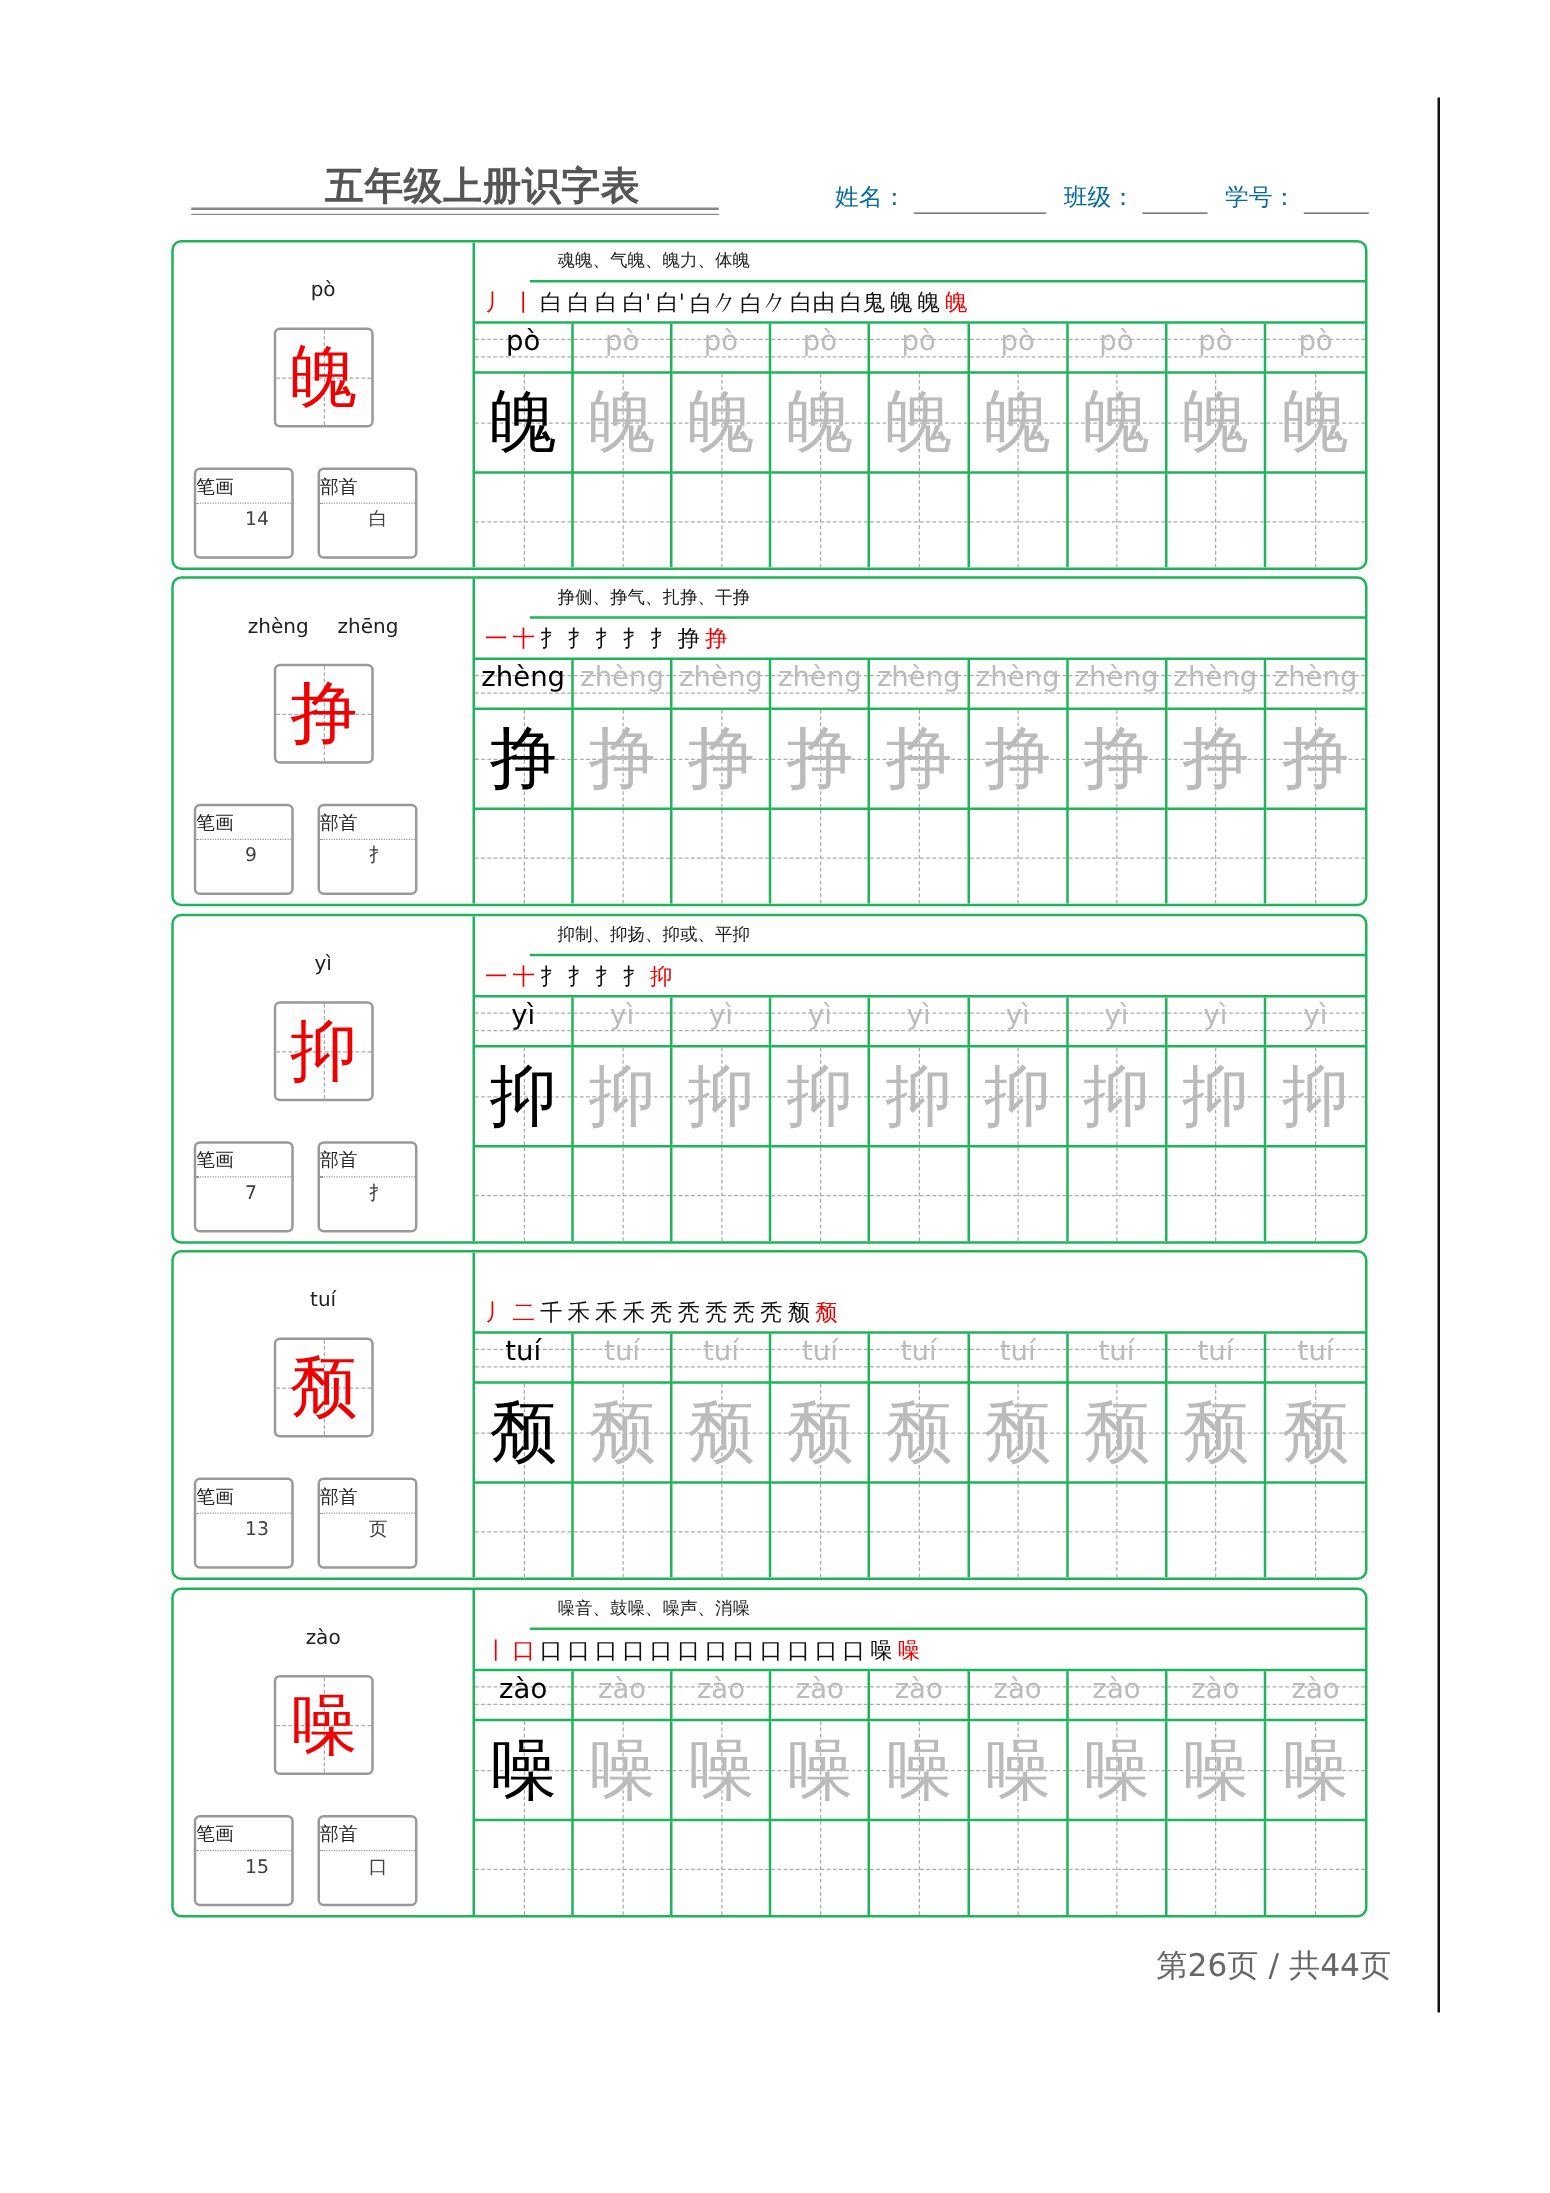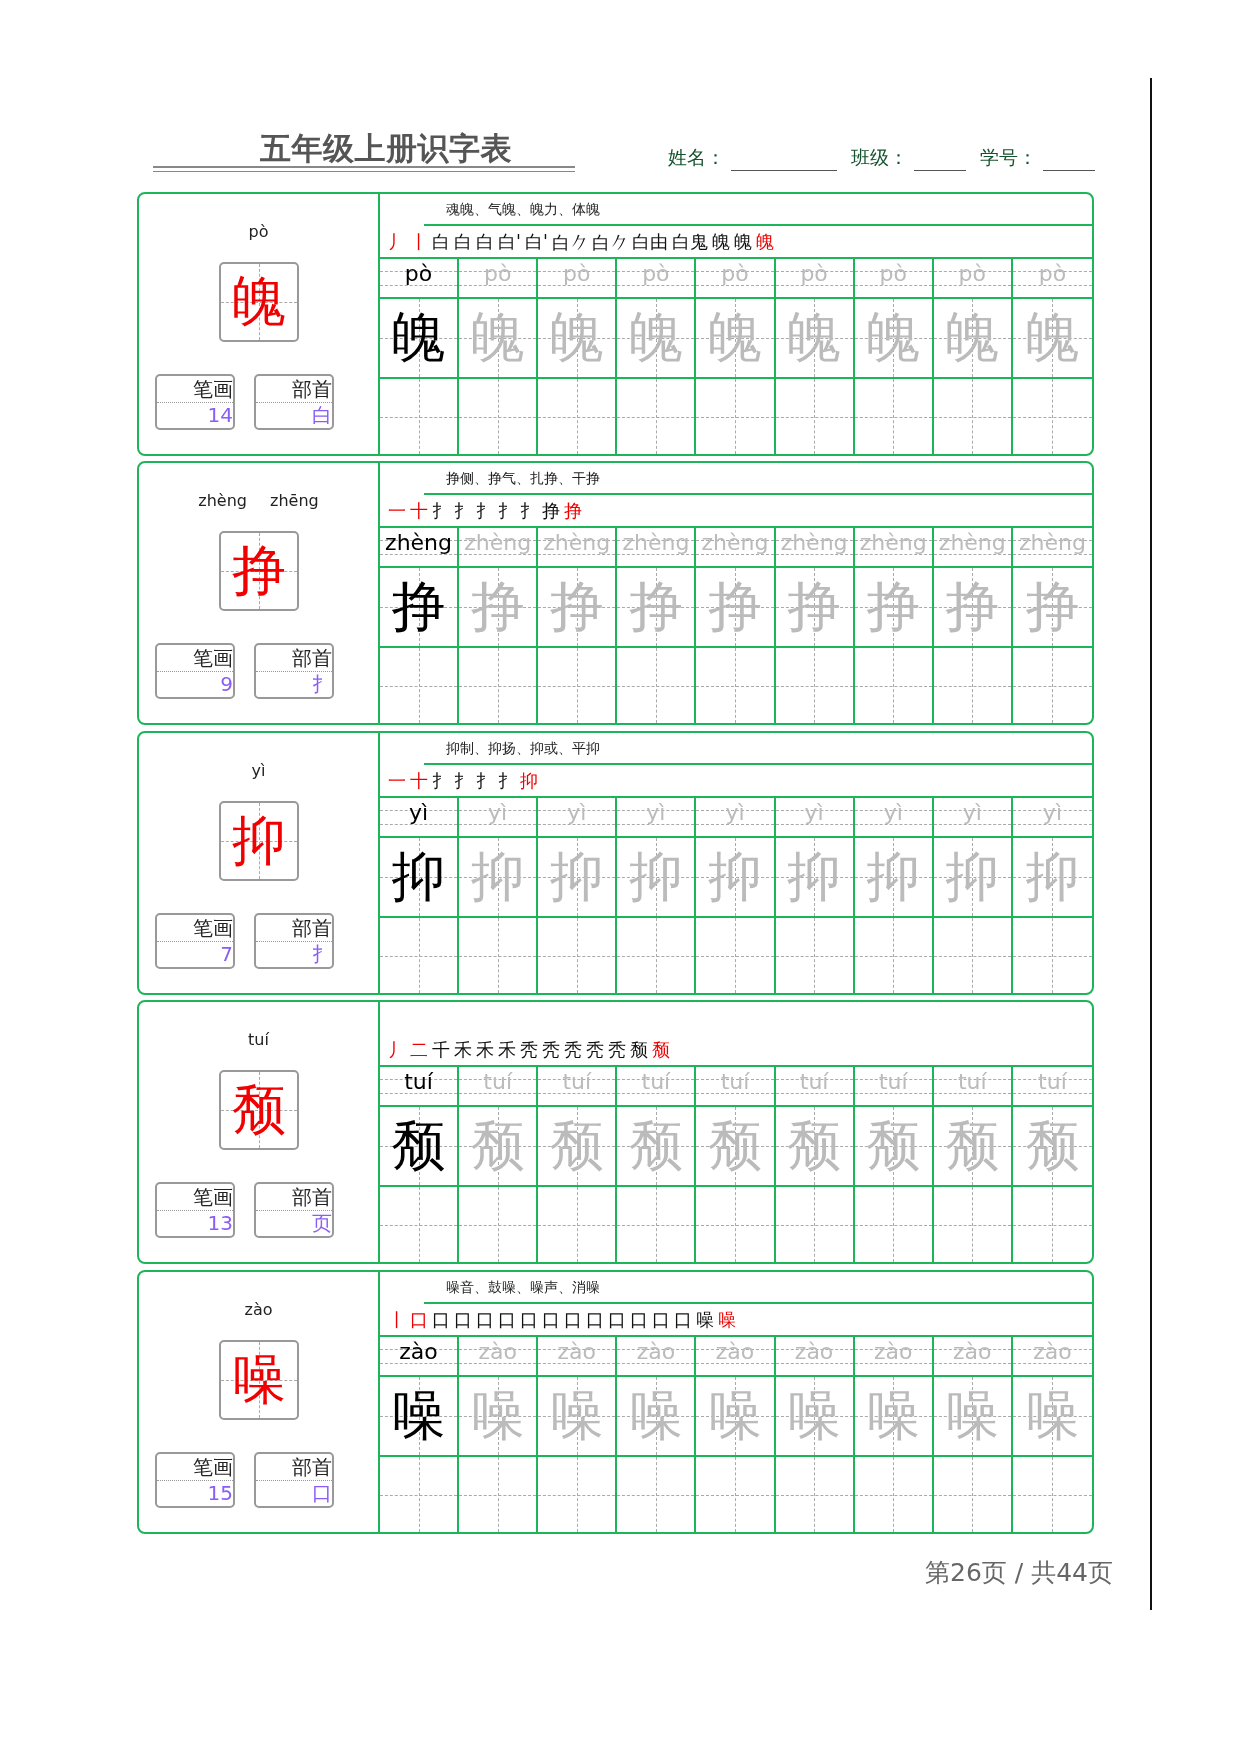--- a/index.html
+++ b/index.html
@@ -2,36 +2,36 @@
 <html><head>
 <meta charset="utf-8">
 <style>
   * { box-sizing: border-box; margin: 0; padding: 0; }
   html, body { width: 1240px; height: 1754px; background: #ffffff; overflow: hidden; }
   body { position: relative; font-family: "DejaVu Sans", "Liberation Sans", sans-serif; color: #000; }
 
   .title { position: absolute; left: 260px; top: 128px; font-size: 31px; font-weight: bold; color: #555; letter-spacing: 0.5px; }
   .title-rule { position: absolute; left: 153px; top: 166px; width: 422px; height: 6px; border-top: 2px solid #888; border-bottom: 1px solid #888; }
 
-  .fields { position: absolute; left: 668px; top: 145px; display: flex; font-size: 19px; color: #14532d; }
+  .fields { position: absolute; left: 668px; top: 145px; display: flex; font-size: 19px; color: #0369a1; }
   .field { display: flex; align-items: flex-end; margin-right: 14px; }
   .field .blank { display: inline-block; border-bottom: 1.5px solid #555; height: 22px; margin-left: 6px; }
 
   .side-rule { position: absolute; left: 1150px; top: 78px; width: 2px; height: 1532px; background: #111; }
 
   .card { position: absolute; left: 137px; width: 957px; height: 264px; border: 2px solid #1db45a; border-radius: 8px; overflow: hidden; }
   .left { position: absolute; left: 0; top: 0; width: 241px; height: 100%; border-right: 2px solid #1db45a; }
   .pinyin-top { position: absolute; left: 0; width: 100%; top: 28px; text-align: center; font-size: 16px; color: #222; word-spacing: 18px; }
   .bigbox { position: absolute; left: 80px; top: 68px; width: 80px; height: 80px; border: 2px solid #999; border-radius: 5px; }
   .bigbox .h { position: absolute; left: 0; right: 0; top: 50%; border-top: 1.5px dashed #aaa; }
   .bigbox .v { position: absolute; top: 0; bottom: 0; left: 50%; border-left: 1.5px dashed #aaa; }
   .bigbox .ch { position: absolute; inset: 0; display: flex; align-items: center; justify-content: center; font-size: 54px; color: #f00000; font-family: "DejaVu Serif", serif; }
-  .info { position: absolute; top: 180px; width: 80px; height: 56px; border: 2px solid #999; border-radius: 5px; text-align: right; font-size: 20px; }
+  .info { position: absolute; top: 180px; width: 80px; height: 73px; border: 2px solid #999; border-radius: 5px; text-align: left; font-size: 15px; }
   .info .lbl { height: 27px; line-height: 27px; border-bottom: 1.5px dotted #999; color: #222; }
-  .info .val { height: 25px; line-height: 25px; color: #8b5cf6; }
+  .info .val { height: 25px; line-height: 25px; color: #404040; margin-left: 39px; }
   .info.strokes { left: 16px; }
   .info.radical { left: 115px; }
 
   .right { position: absolute; left: 241px; top: 0; right: 0; height: 100%; }
   .words { position: absolute; left: 0; right: 0; top: 0; height: 32px; border-bottom: 2px solid #1db45a; font-size: 14px; padding-left: 22px; line-height: 30px; color: #222; margin-left: 44px; }
   .strokes-row { position: absolute; left: 0; right: 0; top: 32px; height: 33px; border-bottom: 2px solid #1db45a; padding-left: 8px; display: flex; align-items: center; font-size: 18px; font-family: "DejaVu Serif", serif; }
   .strokes-row span { margin-right: 4px; color: #111; }
   .strokes-row span:first-child, .strokes-row span.red { color: #e00; }
 
   .grid { position: absolute; left: 0; right: 0; top: 65px; bottom: 0; display: grid; grid-template-columns: repeat(9, 1fr); grid-template-rows: 40px 80px 1fr; }

